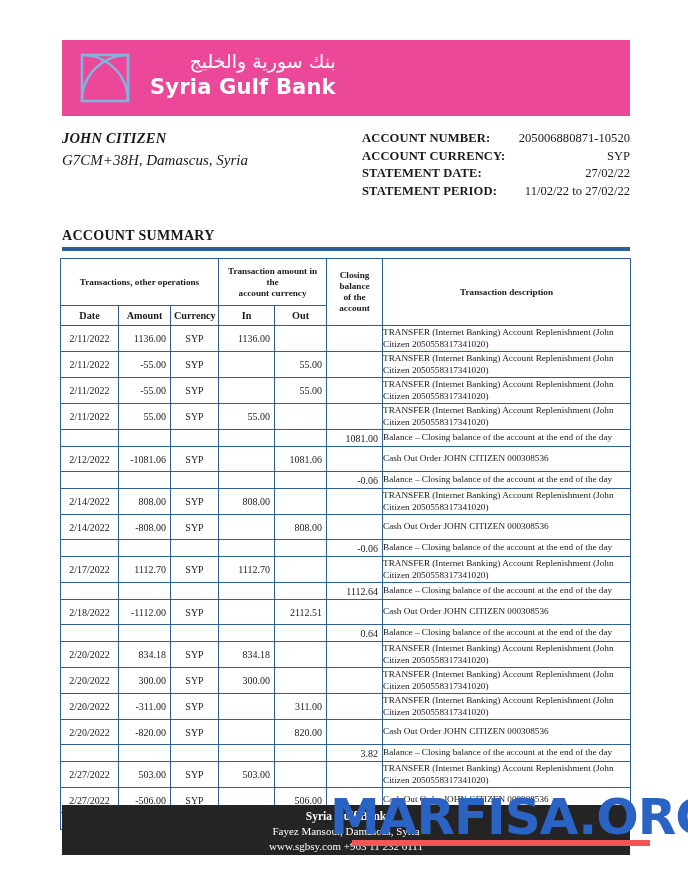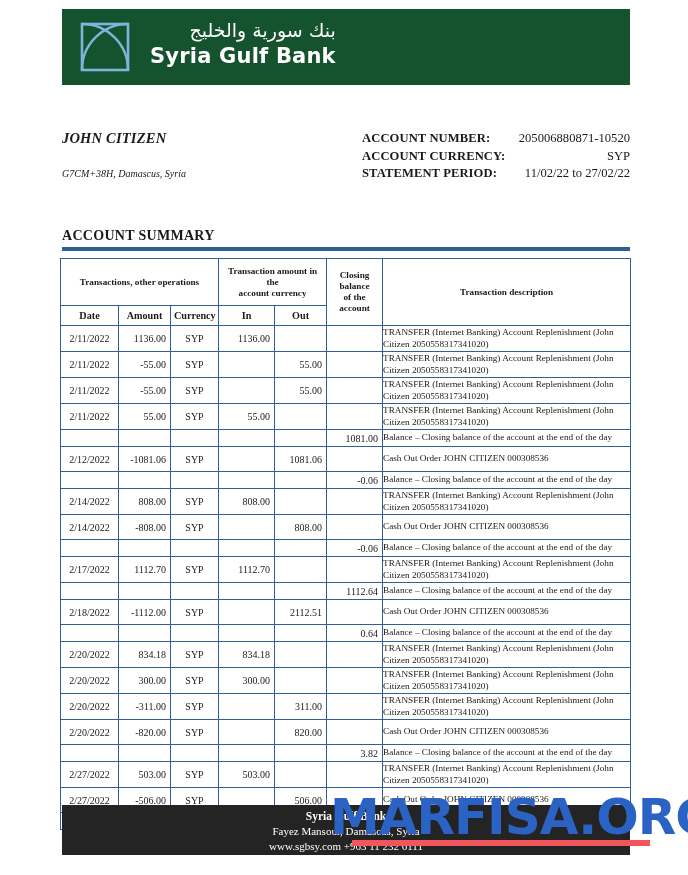--- a/index.html
+++ b/index.html
@@ -8,22 +8,22 @@
     background:#ffffff;
     font-family:"Liberation Serif", serif;
     color:#1a1a1a;
     position:relative;
     overflow:hidden;
   }
   .page{position:relative;width:688px;height:875px;}
 
   
   .header-band{
-    position:absolute;left:62px;top:9px;width:568px;height:76px;
-    background:#14532d;
+    position:absolute;left:62px;top:40px;width:568px;height:76px;
+    background:#ec4899;
   }
   .logo-wrap{
     position:absolute;left:18px;top:13px;width:52px;height:50px;
   }
   .logo-wrap svg{display:block;}
   .bank-names{
     position:absolute;left:88px;top:10px;
   }
   .bank-ar{
     font-family:"DejaVu Sans", sans-serif;
@@ -32,21 +32,21 @@
   }
   .bank-en{
     font-family:"DejaVu Sans", sans-serif;
     font-size:21px;font-weight:bold;color:#ffffff;line-height:1.25;
     letter-spacing:.2px;
   }
 
   
   .cust{position:absolute;left:62px;top:130px;font-style:italic;}
   .cust-name{font-size:14.5px;font-weight:bold;letter-spacing:.2px;}
-  .cust-addr{font-size:10px;margin-top:21px;}
+  .cust-addr{font-size:15px;margin-top:5px;}
 
   .meta{position:absolute;left:362px;top:130px;width:268px;}
   .meta-row{display:flex;justify-content:space-between;align-items:flex-start;line-height:17.5px;}
   .meta-label{font-size:12.6px;font-weight:bold;letter-spacing:.1px;white-space:nowrap;}
   .meta-value{font-size:12.6px;text-align:right;white-space:nowrap;}
 
   
   .sec-title{
     position:absolute;left:62px;top:228px;
     font-size:14px;font-weight:bold;letter-spacing:.3px;
@@ -132,20 +132,24 @@
   </div>
 
   <div class="meta">
       <div class="meta-row">
         <span class="meta-label">ACCOUNT NUMBER:</span>
         <span class="meta-value">205006880871-10520</span>
       </div>
       <div class="meta-row">
         <span class="meta-label">ACCOUNT CURRENCY:</span>
         <span class="meta-value">SYP</span>
+      </div>
+      <div class="meta-row">
+        <span class="meta-label">STATEMENT DATE:</span>
+        <span class="meta-value">27/02/22</span>
       </div>
       <div class="meta-row">
         <span class="meta-label">STATEMENT PERIOD:</span>
         <span class="meta-value">11/02/22 to 27/02/22</span>
       </div>
     </div>
 
   <div class="sec-title">ACCOUNT SUMMARY</div>
   <div class="sec-rule"></div>
 

